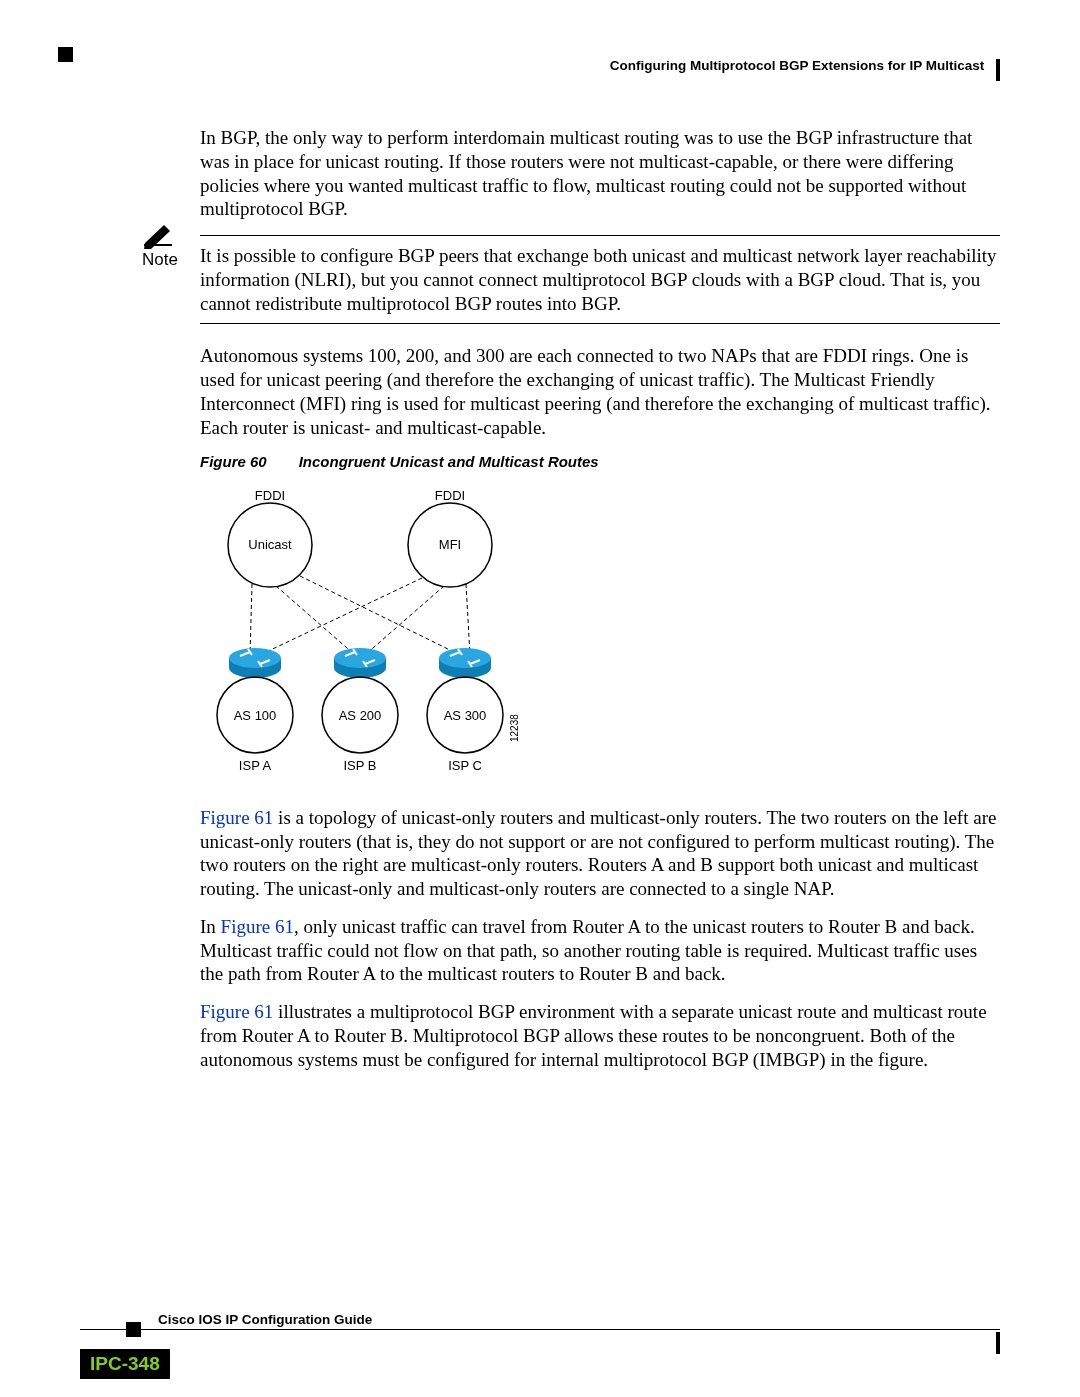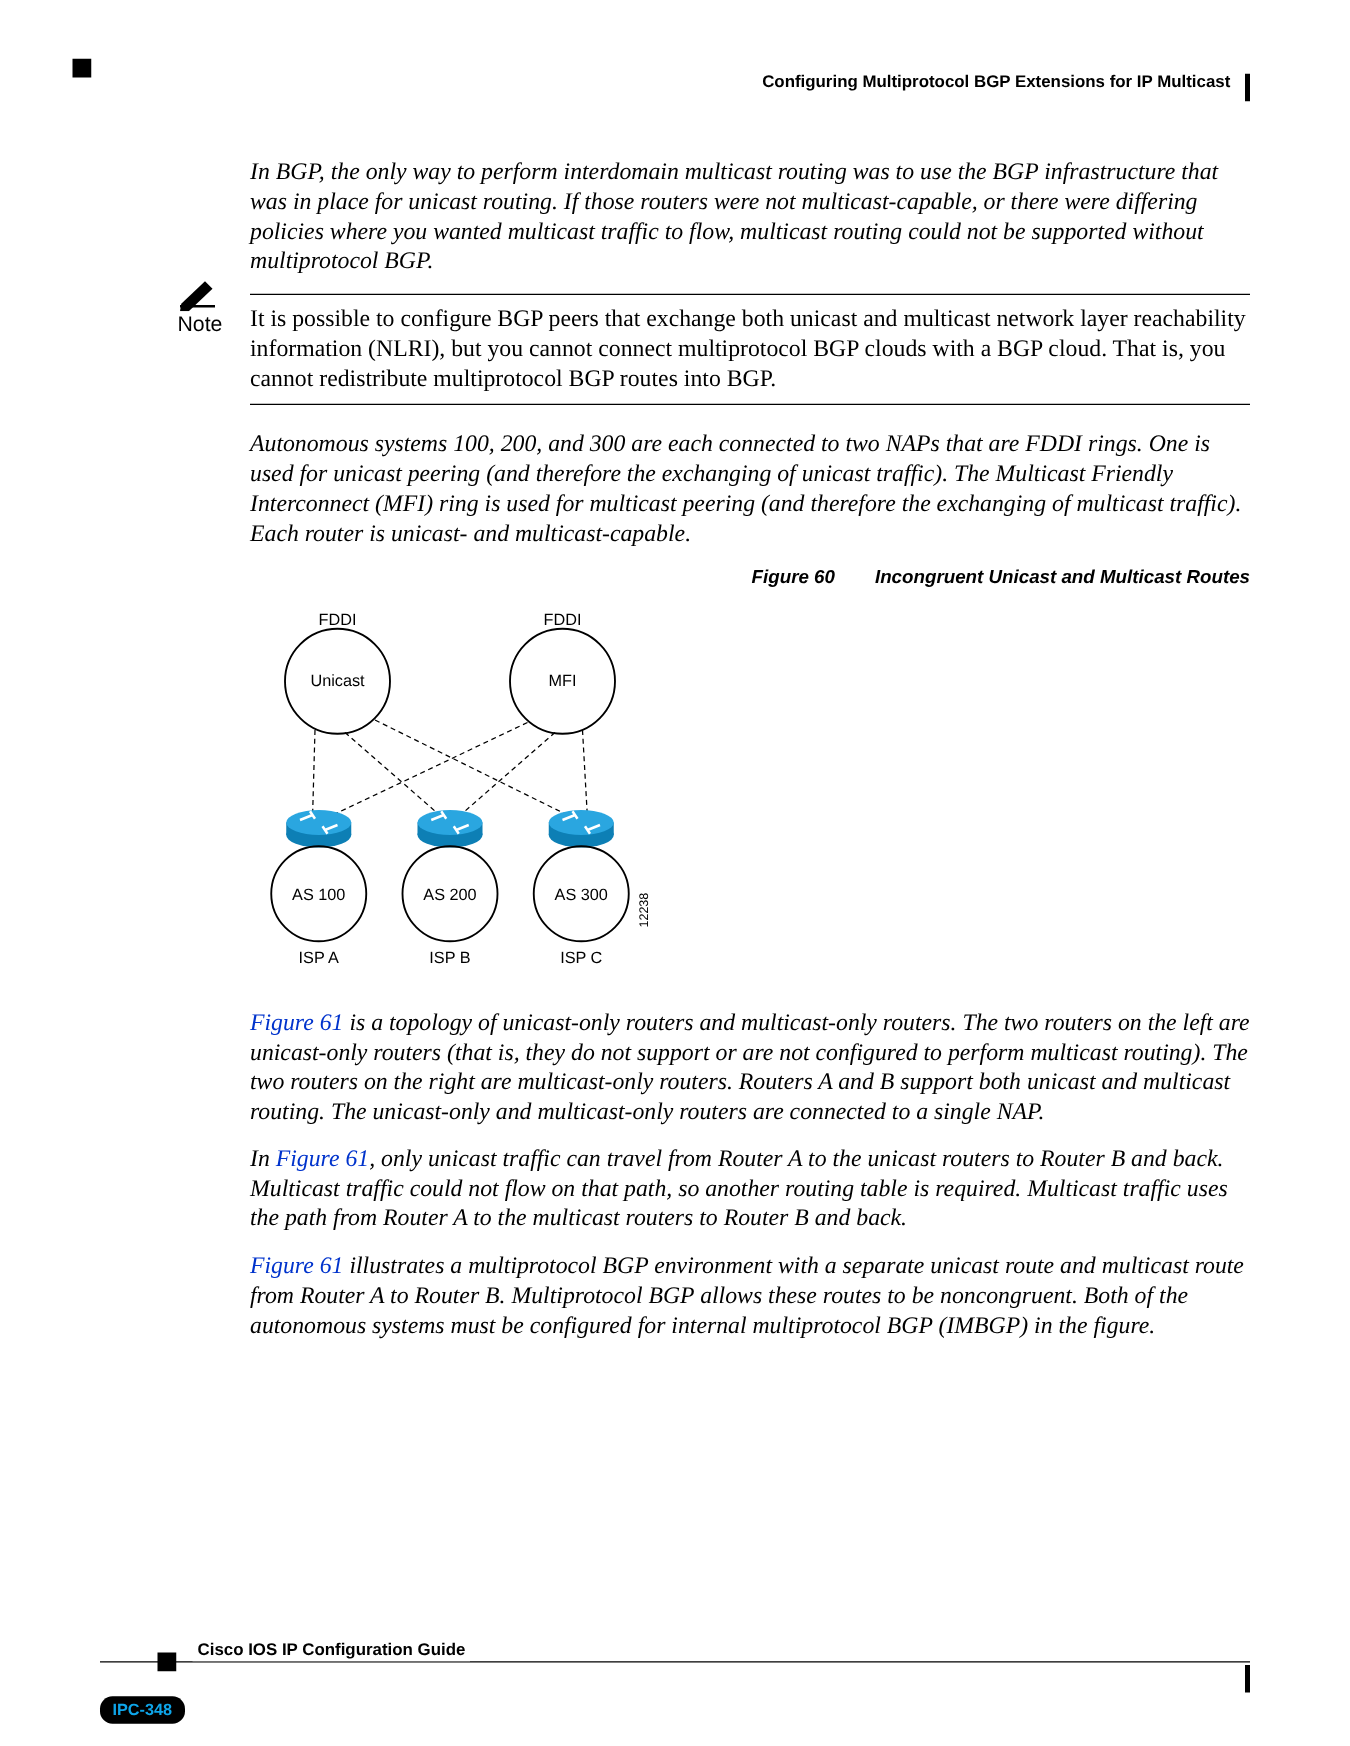--- a/index.html
+++ b/index.html
@@ -39,21 +39,21 @@
     width: 15px;
     height: 15px;
     background: #000;
   }
   .content {
     position: absolute;
     left: 200px;
     right: 80px;
     top: 126px;
   }
-  .para { margin-bottom: 14px; font-style: italic; }
+  .para { margin-bottom: 14px; }
   .note-block {
     position: relative;
     margin: 10px 0 20px 0;
   }
   .note-icon {
     position: absolute;
     left: -58px;
     top: -14px;
   }
   .note-label {
@@ -68,21 +68,20 @@
     border: none;
     border-top: 1px solid #000;
     margin: 8px 0;
   }
   .fig-caption {
     font-family: Arial, Helvetica, sans-serif;
     font-weight: bold;
     font-style: italic;
     font-size: 15px;
     margin: 8px 0 18px 0;
-    text-align: right;
   }
   .fig-caption .fignum { margin-right: 32px; }
   a.figref { color: #0033cc; text-decoration: none; }
   .figure-svg { margin-bottom: 20px; }
   .footer {
     position: absolute;
     left: 80px;
     right: 80px;
     bottom: 38px;
   }
@@ -115,26 +114,25 @@
     top: 2px;
     width: 4px;
     height: 22px;
     background: #000;
   }
   .page-badge {
     position: absolute;
     left: 80px;
     bottom: 18px;
     background: #000;
-    color: #0ea5e9;
-    font-family: Arial, Helvetica, sans-serif;
-    font-weight: bold;
-    font-size: 13px;
+    color: #84cc16;
+    font-family: Arial, Helvetica, sans-serif;
+    font-weight: bold;
+    font-size: 19px;
     padding: 3px 10px;
-    border-radius: 10px;
   }
 </style>
 </head>
 <body>
 
 <div class="top-square"></div>
 
 <div class="header-bar">
   <span>Configuring Multiprotocol BGP Extensions for IP Multicast</span>
   <span class="header-tick"></span>

